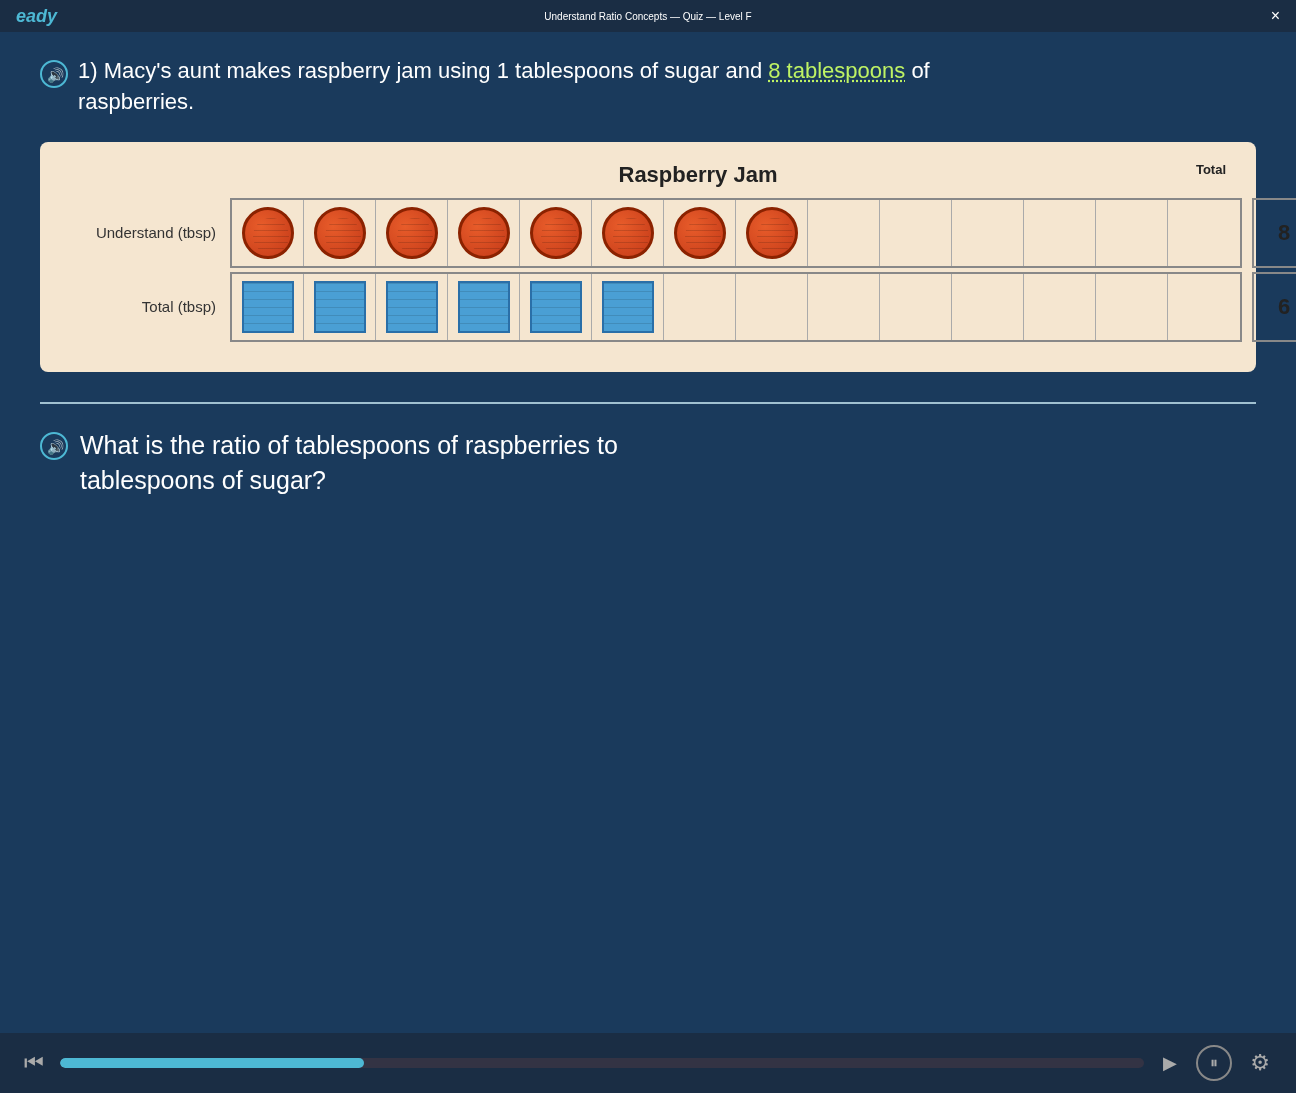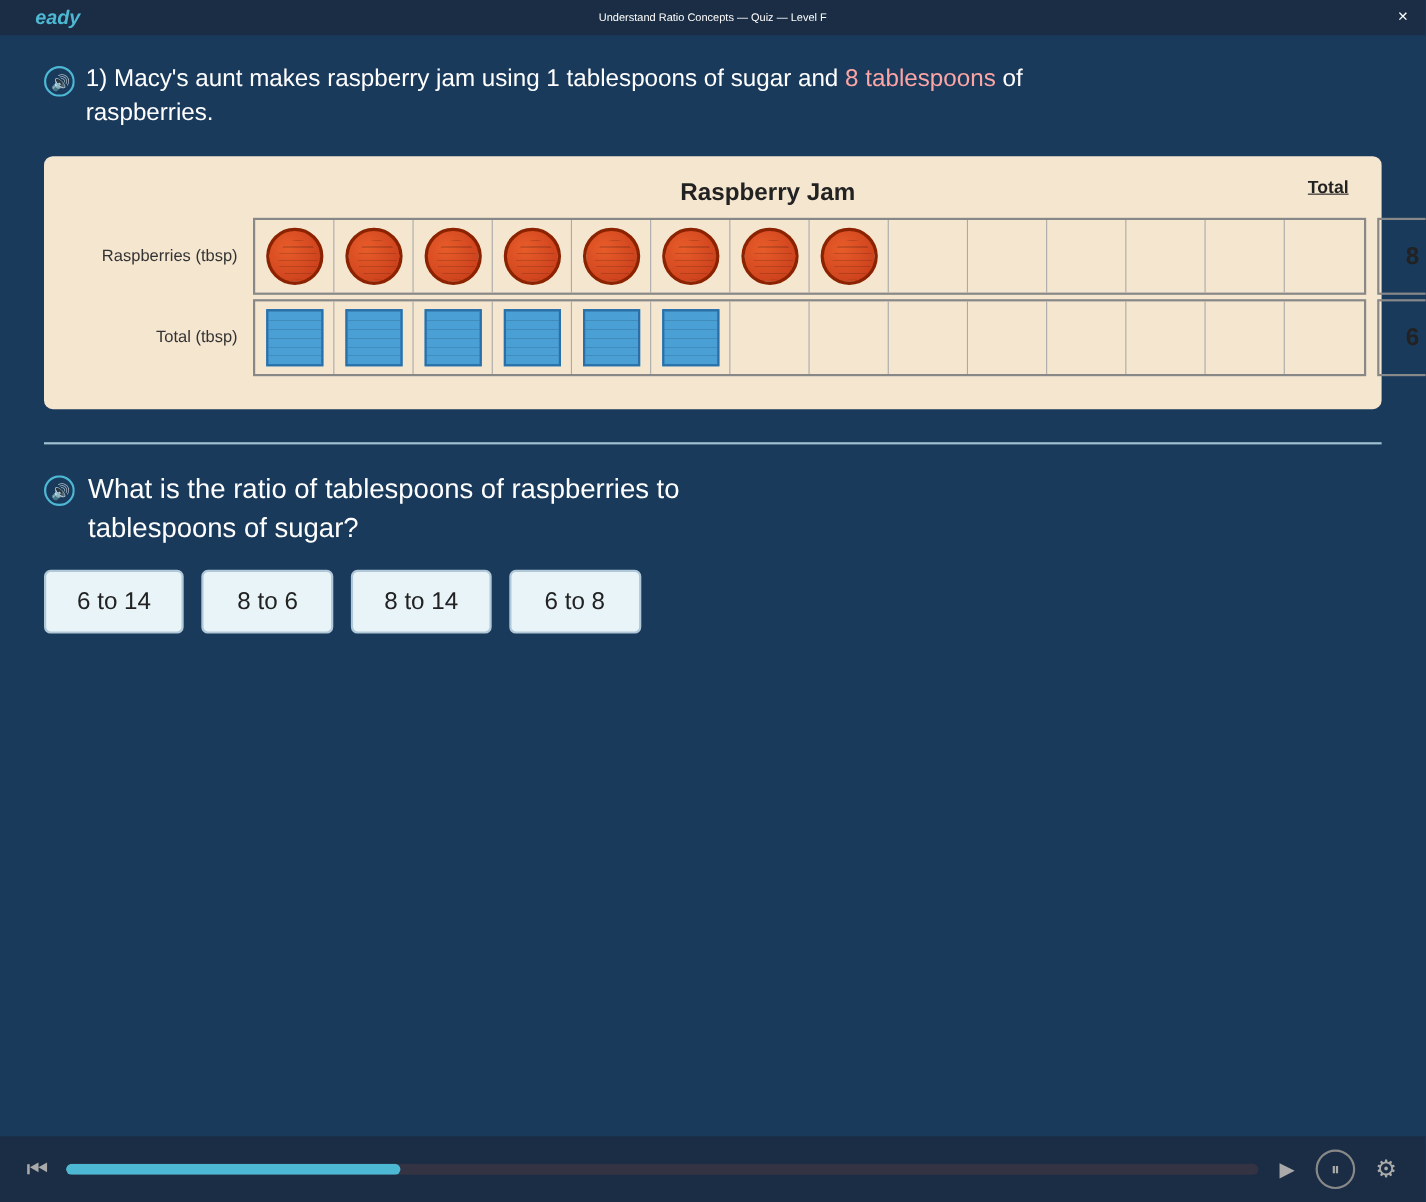--- a/index.html
+++ b/index.html
@@ -23,21 +23,21 @@
       justify-content: center;
       position: relative;
     }
     .top-bar-title {
       color: #ffffff;
       font-size: 10px;
       font-weight: normal;
     }
     .top-bar-brand {
       position: absolute;
-      left: 32px;
+      left: 16px;
       color: #4db8d4;
       font-size: 18px;
       font-weight: bold;
       font-style: italic;
     }
     .top-bar-close {
       position: absolute;
       right: 16px;
       color: #ffffff;
       font-size: 16px;
@@ -64,21 +64,22 @@
       margin-top: 4px;
       flex-shrink: 0;
     }
     .question-text {
       color: #ffffff;
       font-size: 22px;
       line-height: 1.4;
       max-width: 860px;
     }
     .question-text .highlight {
-      color: #fca5a5;
+      color: #bef264;
+      text-decoration: underline;
       text-decoration-style: dotted;
     }
 
     
     .chart-container {
       background: #f5e6d0;
       border-radius: 8px;
       padding: 20px 30px 30px 30px;
       margin-bottom: 30px;
       position: relative;
@@ -92,26 +93,25 @@
       gap: 48px;
     }
     .chart-title {
       font-size: 22px;
       font-weight: bold;
       color: #222;
       text-align: center;
       flex: 1;
     }
     .total-label {
-      font-size: 16px;
+      font-size: 13px;
       font-weight: bold;
       color: #222;
       text-align: right;
       min-width: 60px;
-      text-decoration: underline;
     }
 
     
     .grid-table {
       display: flex;
       flex-direction: column;
       gap: 0;
     }
 
     .grid-row {
@@ -362,21 +362,21 @@
   <div class="chart-container">
     <div class="chart-title-row">
       <div style="width:160px"></div>
       <div class="chart-title">Raspberry Jam</div>
       <div class="total-label">Total</div>
     </div>
 
     <div class="grid-table">
 
       <div class="grid-row">
-        <div class="row-label">Raspberries (tbsp)</div>
+        <div class="row-label">Understand (tbsp)</div>
         <div class="grid-cells">
 
           <div class="grid-cell">
               <div class="raspberry"></div>
             </div>
           <div class="grid-cell">
               <div class="raspberry"></div>
             </div>
           <div class="grid-cell">
               <div class="raspberry"></div>
@@ -452,26 +452,20 @@
   <div class="question2-header">
     <span class="speaker-icon" style="margin-right:12px; margin-top:4px; flex-shrink:0;">
       <svg width="28" height="28" viewBox="0 0 28 28" fill="none">
         <circle cx="14" cy="14" r="13" fill="#1a3a5c" stroke="#4db8d4" stroke-width="2"></circle>
         <text x="7" y="20" font-size="14" fill="#4db8d4">🔊</text>
       </svg>
     </span>
     <div class="question2-text">What is the ratio of tablespoons of raspberries to tablespoons of sugar?</div>
   </div>
 
-  <div class="answer-options">
-    <button class="answer-btn">6 to 14</button>
-    <button class="answer-btn">8 to 6</button>
-    <button class="answer-btn">8 to 14</button>
-    <button class="answer-btn">6 to 8</button>
-  </div>
 
 </div>
 
 <div class="bottom-bar">
   <div class="skip-btn">⏮</div>
   <div class="progress-track">
     <div class="progress-fill" style="width:28%"></div>
   </div>
   <div class="play-btn">▶</div>
   <div class="pause-btn">⏸</div>

